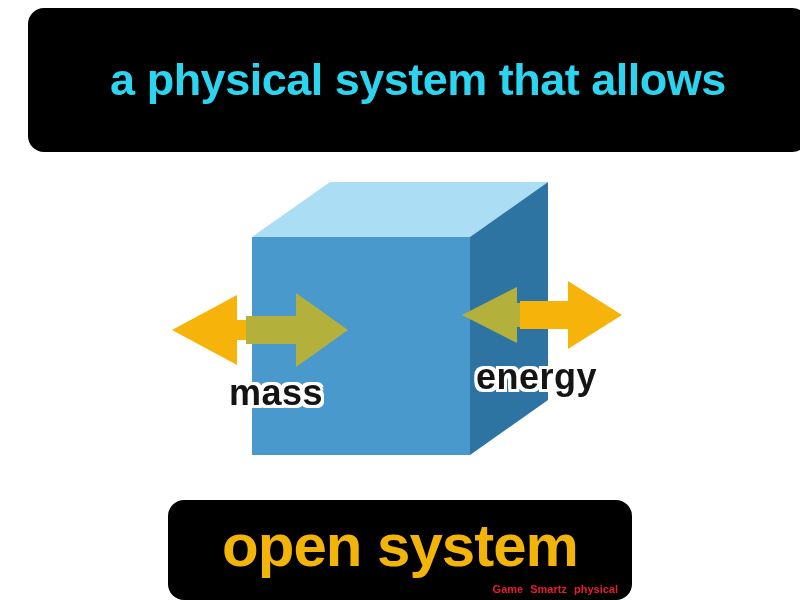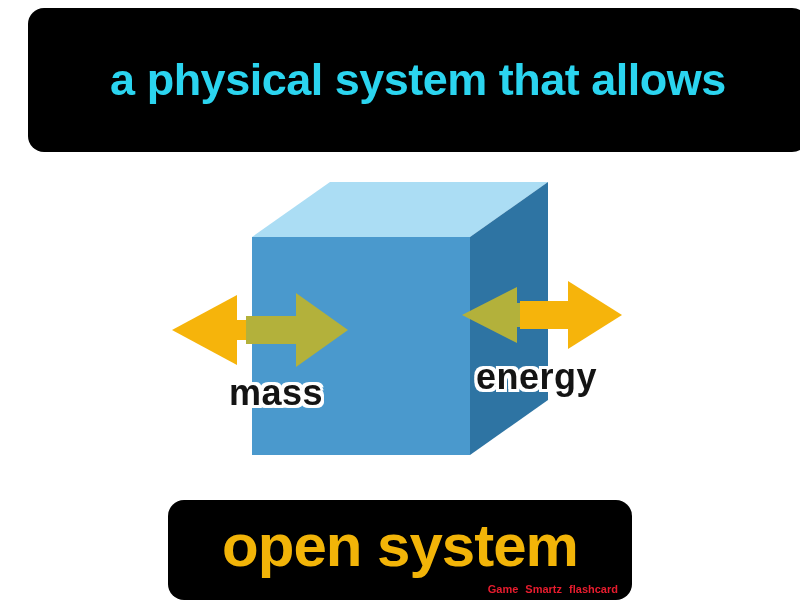--- a/index.html
+++ b/index.html
@@ -89,14 +89,14 @@
   <polygon points="462,170 517,142 517,198" fill="#b3b13b"></polygon>
   <rect x="520" y="156" width="50" height="28" fill="#f6b40b"></rect>
   <polygon points="568,136 622,170 568,204" fill="#f6b40b"></polygon>
 </svg>
 
 <div class="cube-label label-mass">mass</div>
 <div class="cube-label label-energy">energy</div>
 
 <div class="banner term-banner">
   <div class="term-title">open system</div>
-  <div class="credit">Game Smartz flashcard</div>
+  <div class="credit">Game Smartz physical</div>
 </div>
 
 </body></html>

